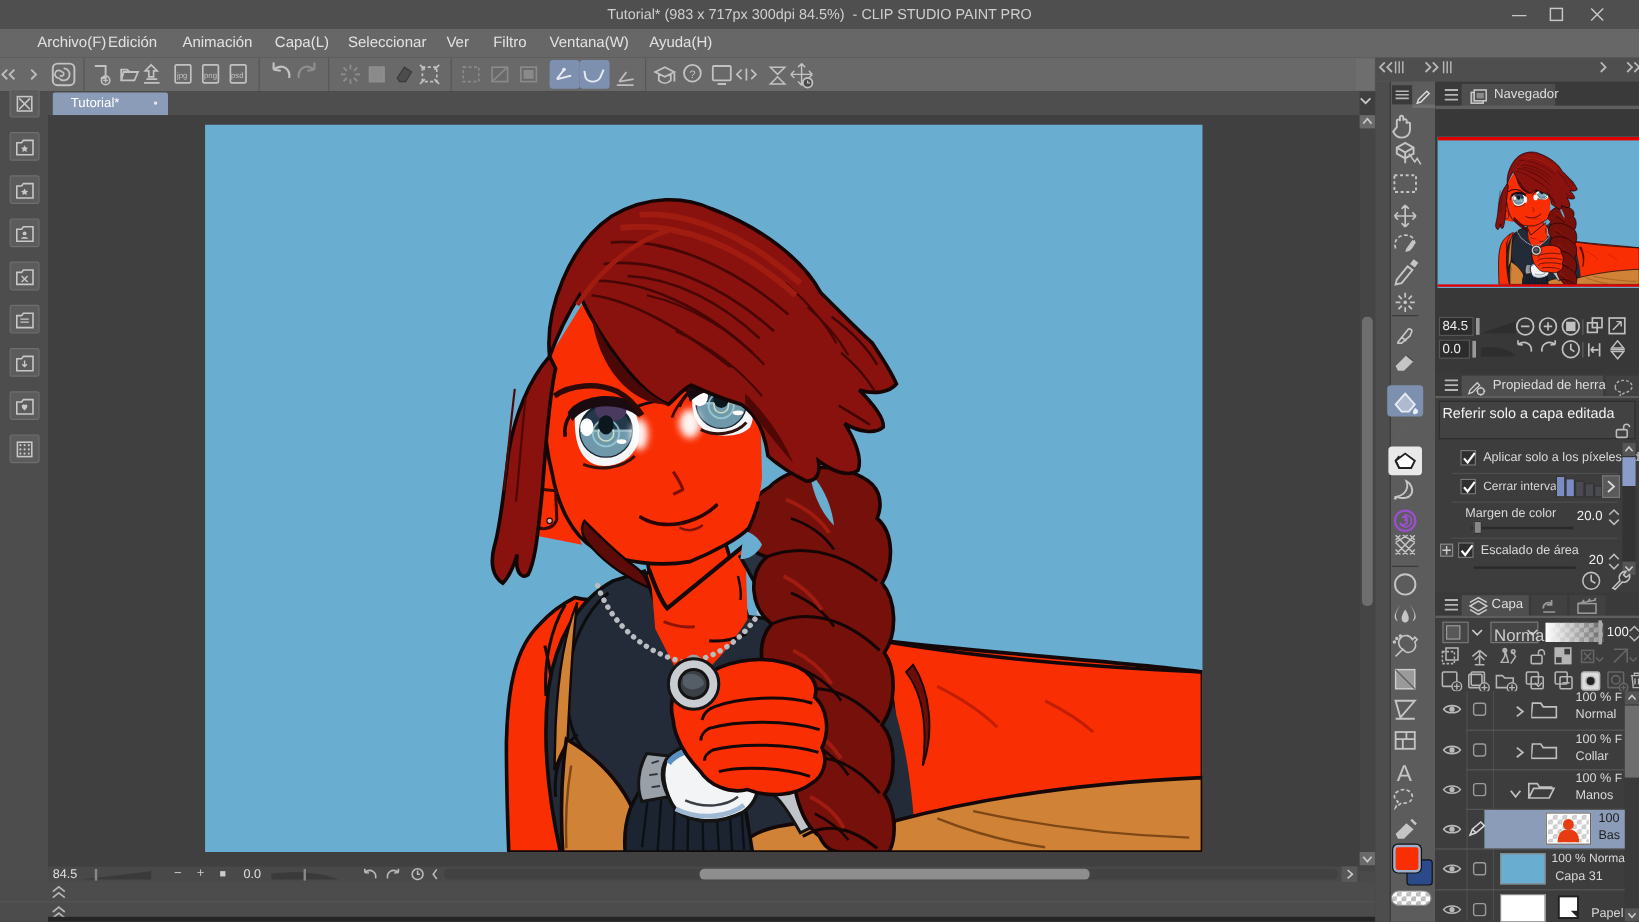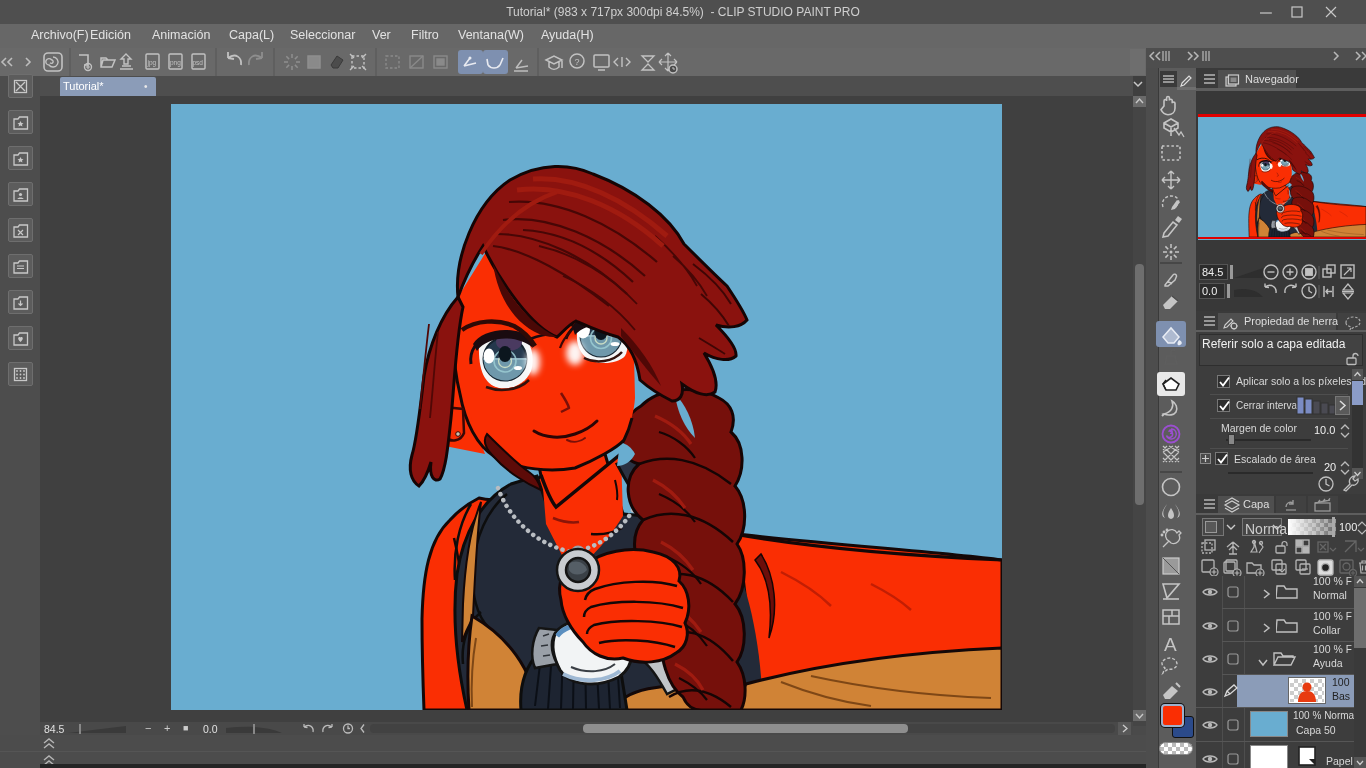--- a/index.html
+++ b/index.html
@@ -6,22 +6,22 @@
 html,body { width:1366px; height:768px; overflow:hidden; background:#3f3f3f;
   font-family:"Liberation Sans", sans-serif; }
 .abs { position:absolute; }
 #titlebar { left:0; top:0; width:1366px; height:24px; background:#4f4f4f; color:#cfcfcf;
   font-size:12px; text-align:center; line-height:24px; }
 #menubar { left:0; top:24px; width:1366px; height:24px; background:#676767; color:#e2e2e2;
   font-size:12.5px; }
 #menubar span { position:absolute; top:4px; }
 #toolbar { left:0; top:48px; width:1366px; height:28px; background:#696969; }
 #tabbar { left:40px; top:76px; width:1093px; height:20px; background:#4e4e4e; }
-#tab1 { position:absolute; left:20px; top:1px; width:96px; height:19px; background:#8b9cb8;
-  color:#fff; font-size:11px; line-height:19px; padding-left:3px; border-radius:2px 2px 0 0; }
+#tab1 { position:absolute; left:4px; top:1px; width:96px; height:19px; background:#8b9cb8;
+  color:#fff; font-size:11px; line-height:19px; padding-left:15px; border-radius:2px 2px 0 0; }
 #leftstrip { left:0; top:76px; width:40px; height:692px; background:#4d4d4d; }
 .lsbtn { position:absolute; left:8px; width:25px; height:24px; background:#5c5c5c;
   border:1px solid #6e6e6e; border-radius:2px; }
 #canvasarea { left:40px; top:96px; width:1093px; height:626px; background:#404040; }
 #canvas { position:absolute; left:131px; top:8px; width:831px; height:606px; background:#69add0; }
 #vscroll { left:1133px; top:96px; width:13px; height:672px; background:#454545; }
 #hscrollrow { left:40px; top:722px; width:1093px; height:13px; background:#494949; }
 #bottomrows { left:0; top:735px; width:1146px; height:33px; background:#4c4c4c; }
 #rightstrip { left:1146px; top:68px; width:50px; height:700px; background:#4d4d4d; }
 #topstrip2 { left:1146px; top:48px; width:220px; height:20px; background:#4e4e4e; }
@@ -602,21 +602,21 @@
 <rect x="17" y="5" width="7" height="13" fill="#4a4a52" stroke="#333"></rect>
 <rect x="25" y="7" width="7" height="11" fill="#4a4a52" stroke="#333"></rect>
 <rect x="33" y="9" width="6" height="9" fill="#4a4a52" stroke="#333"></rect>
 </svg>
 <div style="position:absolute;left:139px;top:328px;width:15px;height:19px;background:#5a5a5a;border:1px solid #777"></div>
 <svg style="position:absolute;left:139px;top:328px" width="15" height="19">
       <path d="M5,5 l5,4.5 -5,4.5" stroke="#ddd" fill="none" stroke-width="1.5"></path>
     </svg>
 <div style="position:absolute;left:14px;top:350px;width:138px;height:1px;background:#4e4e4e"></div>
 <span class="txt" style="left:25px;top:354px;font-size:10.5px">Margen de color</span>
-<span class="txt" style="left:118px;top:356px;font-size:11px;color:#eee">10.0</span>
+<span class="txt" style="left:118px;top:356px;font-size:11px;color:#eee">20.0</span>
 <svg style="position:absolute;left:143px;top:355px" width="12" height="16">
       <path d="M2,6 l4,-4 4,4 M2,10 l4,4 4,-4" stroke="#bbb" fill="none" stroke-width="1.3"></path>
     </svg>
 <div style="position:absolute;left:30px;top:371px;width:85px;height:2px;background:#2a2a2a"></div>
 <div style="position:absolute;left:32px;top:366px;width:7px;height:11px;background:#888;border:1px solid #333"></div>
 <div style="position:absolute;left:14px;top:380px;width:138px;height:1px;background:#4e4e4e"></div>
 <div style="position:absolute;left:4px;top:385px;width:11px;height:11px;background:#4a4a4a;border:1px solid #888"></div>
 <svg style="position:absolute;left:4px;top:385px" width="11" height="11">
       <path d="M2,5.5 h7 M5.5,2 v7" stroke="#ccc" stroke-width="1.2"></path>
     </svg>
@@ -812,21 +812,21 @@
 <span style="position:absolute;left:31px;top:10px"><svg width="12" height="12" viewBox="0 0 12 12">
             <rect x="1" y="1" width="10" height="10" rx="2" fill="none" stroke="#9a9a9a" stroke-width="1.2"></rect>
           </svg></span>
 <span style="position:absolute;left:62px;top:12px"><svg width="10" height="9" viewBox="0 0 10 9">
             <path d="M1,2 l4,5 4,-5" fill="none" stroke="#c0c0c0" stroke-width="1.5"></path>
           </svg></span>
 <span style="position:absolute;left:77px;top:8px"><svg width="24" height="17" viewBox="0 0 24 17">
             <path d="M1,16 l0,-12 h7 l2,3 h10 v2 M1,16 l4,-8 h17 l-4,8 z" fill="none" stroke="#c0c0c0" stroke-width="1.4"></path>
           </svg></span>
 <span class="txt" style="left:117px;top:2px;font-size:10.5px">100 % <span style="font-size:10px">F</span></span>
-<span class="txt" style="left:117px;top:16px;font-size:10.5px">Ayuda</span>
+<span class="txt" style="left:117px;top:16px;font-size:10.5px">Manos</span>
       </div>
       <div style="position:absolute;left:0;top:98px;width:170px;height:33px">
 <div style="position:absolute;left:41px;top:1px;width:129px;height:32px;background:#8b9cb8"></div>
 <span style="position:absolute;left:6px;top:10px"><svg width="16" height="12" viewBox="0 0 16 12">
             <path d="M1,6 C4,2 12,2 15,6 C12,10 4,10 1,6 Z" fill="none" stroke="#b8b8b8" stroke-width="1.3"></path>
             <circle cx="8" cy="6" r="2.2" fill="#b8b8b8"></circle>
           </svg></span>
 <span style="position:absolute;left:27px;top:9px"><svg width="16" height="15" viewBox="0 0 16 15">
             <path d="M2,13 l2,-5 7,-6 3,3 -7,6 -5,2 z M4,8 l3,3" fill="none" stroke="#d8d8d8" stroke-width="1.3"></path>
           </svg></span>
@@ -843,21 +843,21 @@
       <div style="position:absolute;left:0;top:131px;width:170px;height:33px">
 <span style="position:absolute;left:6px;top:10px"><svg width="16" height="12" viewBox="0 0 16 12">
             <path d="M1,6 C4,2 12,2 15,6 C12,10 4,10 1,6 Z" fill="none" stroke="#b8b8b8" stroke-width="1.3"></path>
             <circle cx="8" cy="6" r="2.2" fill="#b8b8b8"></circle>
           </svg></span>
 <span style="position:absolute;left:31px;top:10px"><svg width="12" height="12" viewBox="0 0 12 12">
             <rect x="1" y="1" width="10" height="10" rx="2" fill="none" stroke="#9a9a9a" stroke-width="1.2"></rect>
           </svg></span>
 <div style="position:absolute;left:54px;top:4px;width:38px;height:26px;background:#69add0;border:1px solid #888"></div>
 <span class="txt" style="left:97px;top:3px;font-size:10px">100 % Normal</span>
-<span class="txt" style="left:100px;top:17px;font-size:10.5px">Capa 50</span>
+<span class="txt" style="left:100px;top:17px;font-size:10.5px">Capa 31</span>
       </div>
       <div style="position:absolute;left:0;top:165px;width:170px;height:33px">
 <span style="position:absolute;left:6px;top:10px"><svg width="16" height="12" viewBox="0 0 16 12">
             <path d="M1,6 C4,2 12,2 15,6 C12,10 4,10 1,6 Z" fill="none" stroke="#b8b8b8" stroke-width="1.3"></path>
             <circle cx="8" cy="6" r="2.2" fill="#b8b8b8"></circle>
           </svg></span>
 <span style="position:absolute;left:31px;top:10px"><svg width="12" height="12" viewBox="0 0 12 12">
             <rect x="1" y="1" width="10" height="10" rx="2" fill="none" stroke="#9a9a9a" stroke-width="1.2"></rect>
           </svg></span>
 <div style="position:absolute;left:54px;top:4px;width:38px;height:26px;background:#fff;border:1px solid #888"></div>

